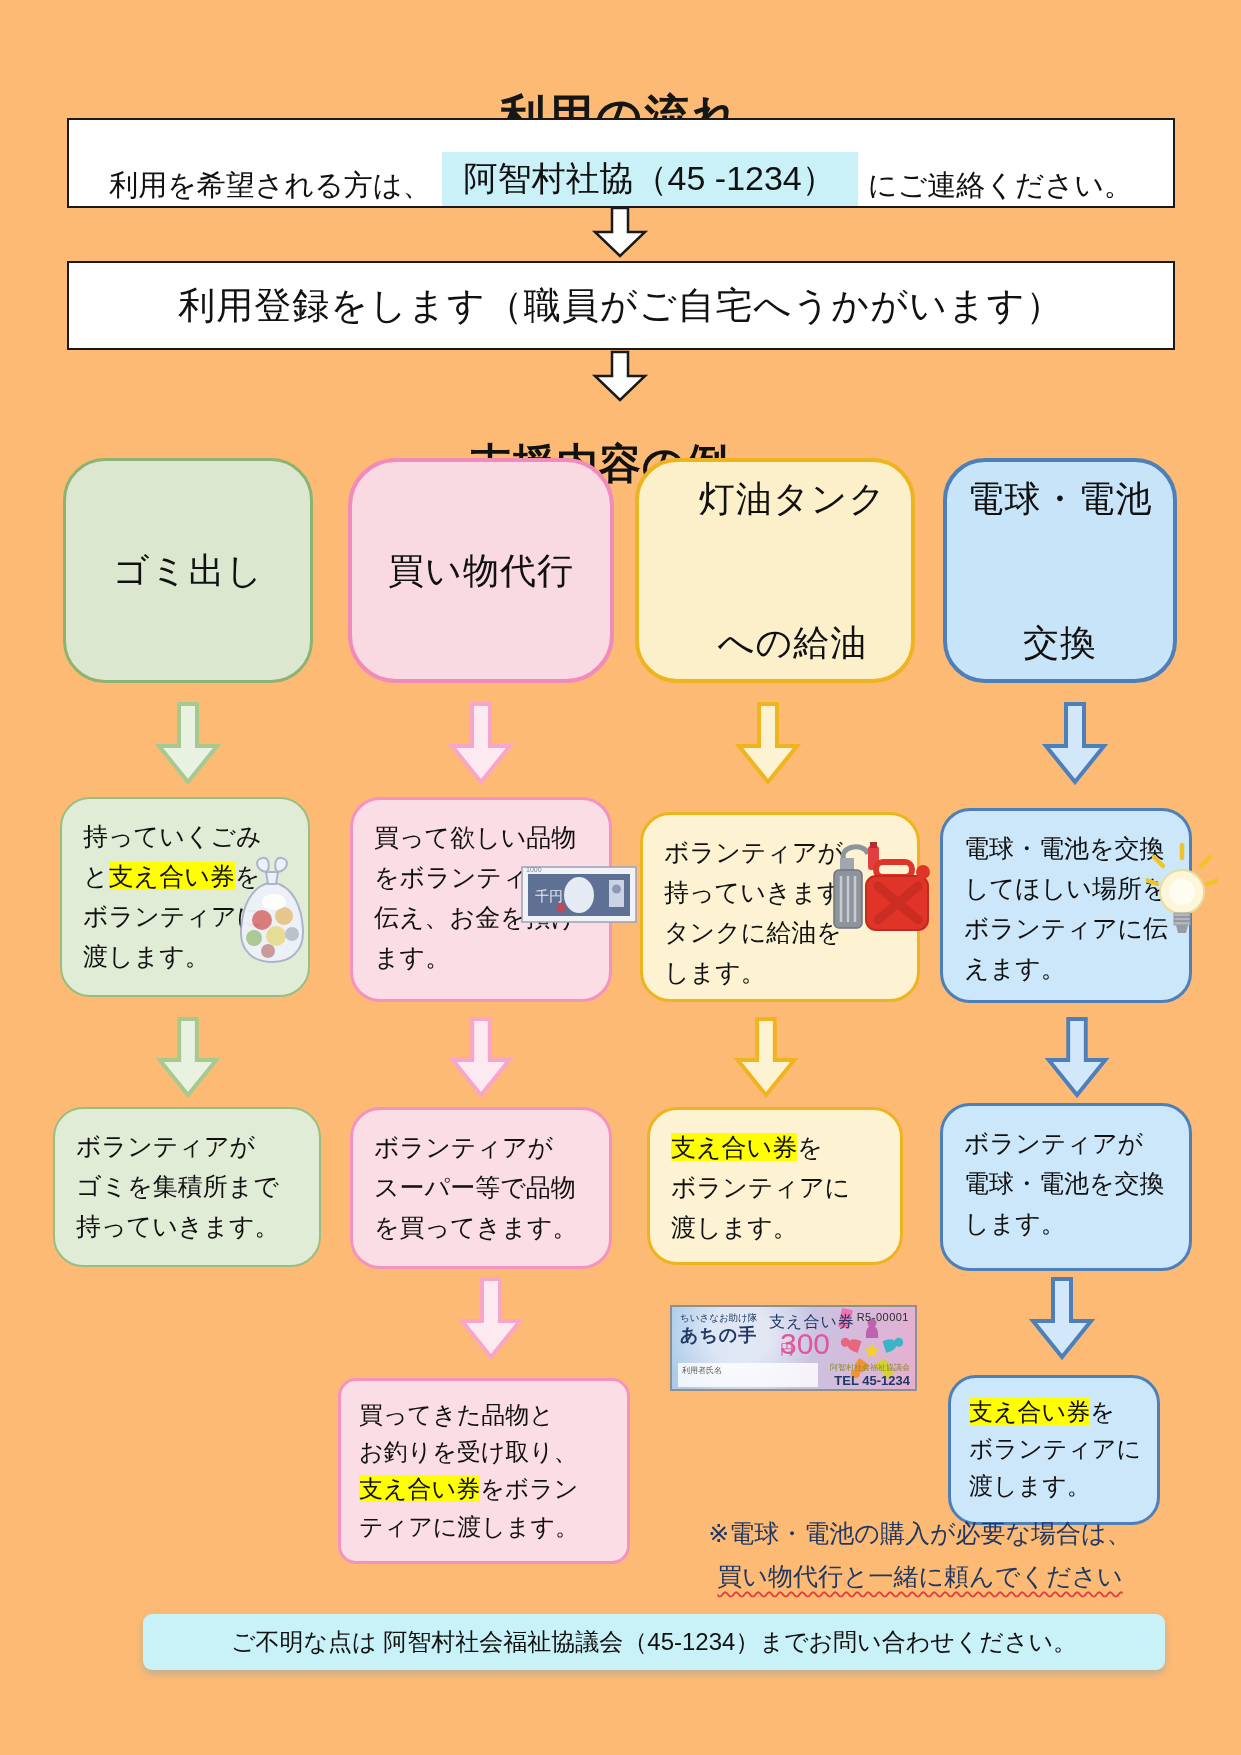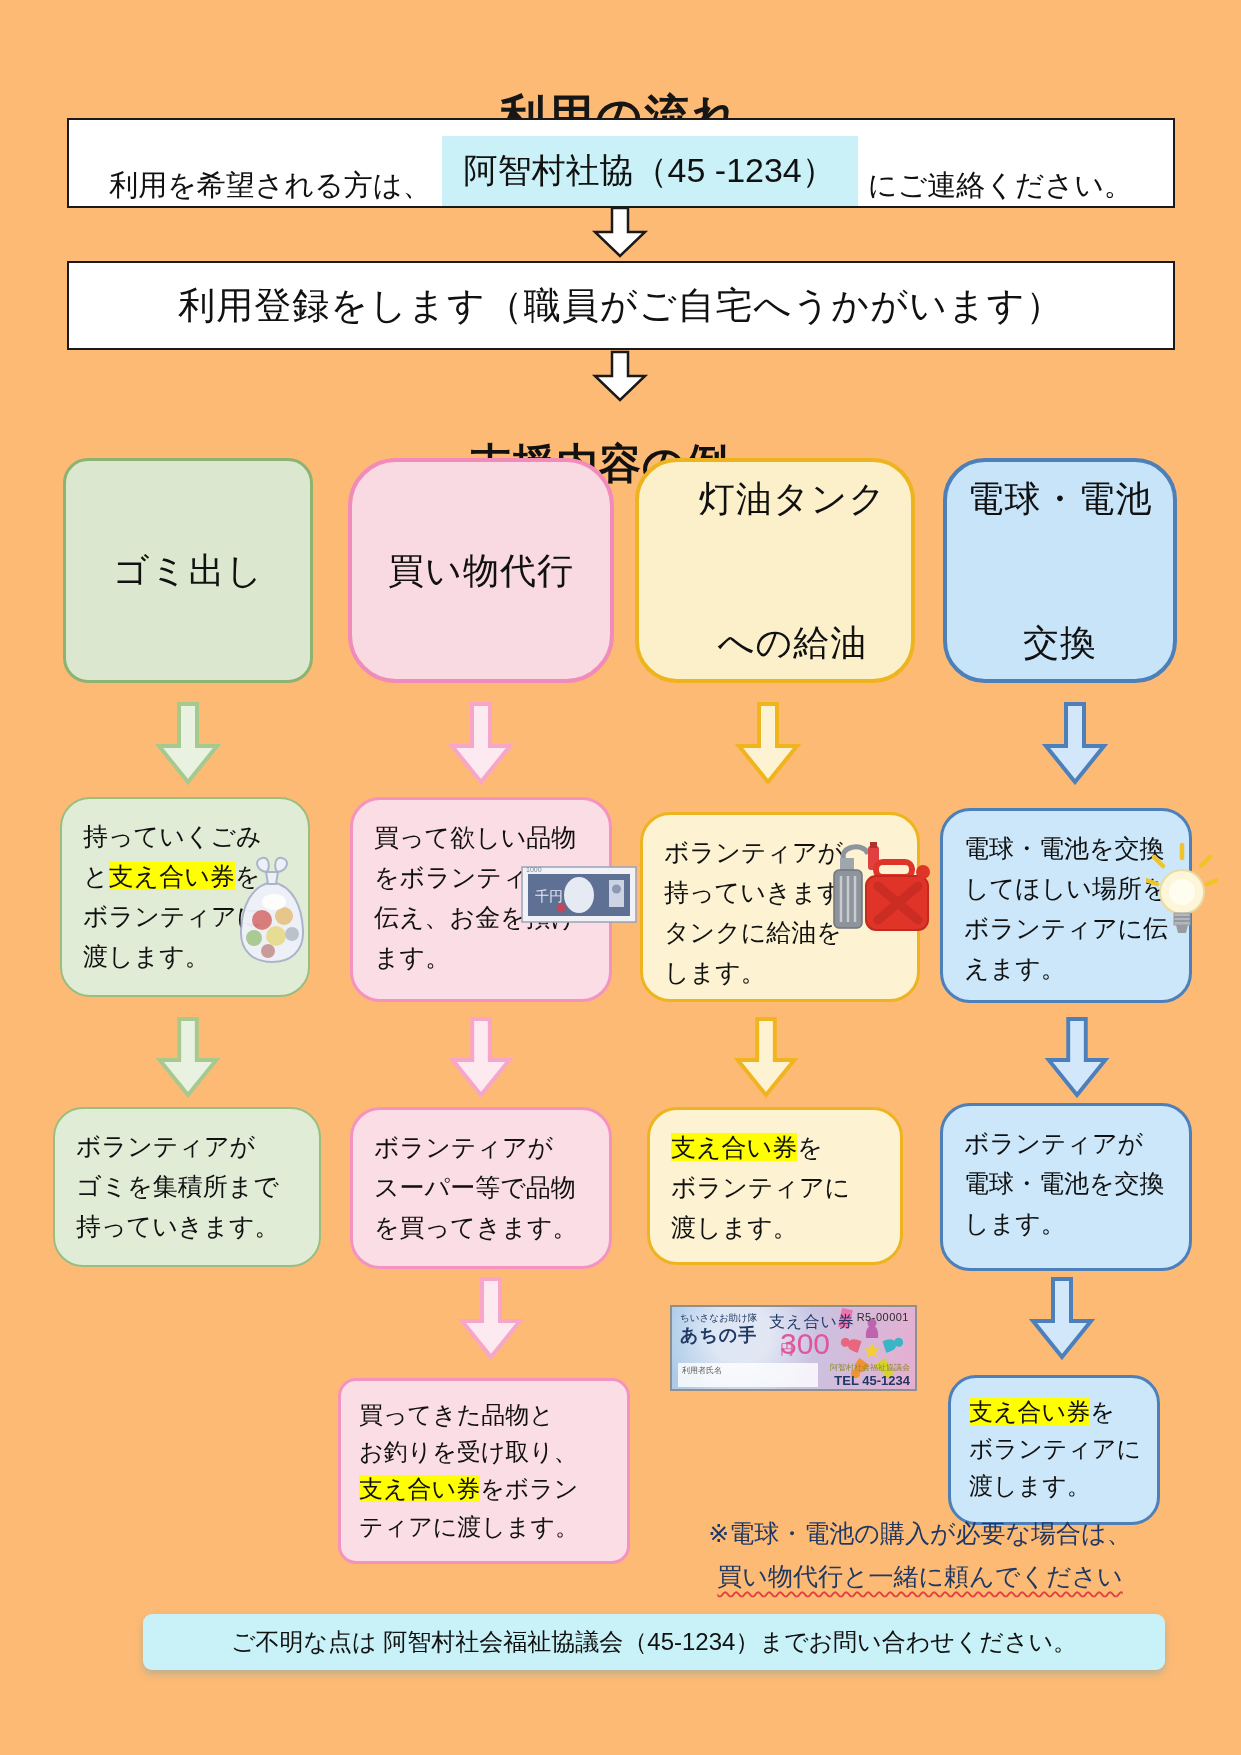--- a/index.html
+++ b/index.html
@@ -2,21 +2,21 @@
 <html><head>
 <meta charset="utf-8">
 <style>
   html,body{margin:0;padding:0;background:#fff;}
   .page{position:relative;width:1241px;height:1755px;background:#fdba74;overflow:hidden;
         font-family:"Liberation Sans","DejaVu Sans",sans-serif;color:#111;}
   .abs{position:absolute;box-sizing:border-box;}
   .title{width:1241px;text-align:center;font-size:46px;letter-spacing:2px;color:#161616;}
   .obox{border:2px solid #1a1a1a;display:flex;align-items:center;justify-content:center;background:#fff;}
   .intro-text{font-size:29px;white-space:nowrap;}
-  .cyan{background:#c9f1f7;font-size:34px;padding:12px 22px;margin:0 10px;display:inline-block;}
+  .cyan{background:#c9f1f7;font-size:34px;padding:4px 22px;margin:0 10px;display:inline-block;}
   .reg-text{font-size:37px;letter-spacing:1px;}
   .heading{font-size:42px;text-align:left;letter-spacing:1px;}
   .rbox{box-sizing:border-box;}
   .cat{border-radius:42px;display:flex;flex-direction:column;align-items:center;justify-content:center;
        text-align:center;font-size:36px;line-height:2.0;letter-spacing:1px;}
   .step{border-radius:30px;font-size:25px;line-height:1.6;padding:17px 8px 8px 21px;}
   .small-step{font-size:24px;line-height:1.55;padding:15px 8px 8px 18px;border-radius:28px;}
   .g-cat{background:#dbe8cf;border:3px solid #8cb371;}
   .g    {background:#e1ecd7;border:2.5px solid #9abd80;}
   .p-cat{background:#f9d9e2;border:4px solid #f18cba;}
@@ -68,21 +68,21 @@
   <div class="abs obox" style="left:67px;top:261px;width:1108px;height:89px;border-width:2.5px;">
     <span class="reg-text">利用登録をします（職員がご自宅へうかがいます）</span>
   </div>
 
   <svg class="abs" style="left:591px;top:350px;" width="58" height="52" viewBox="0 0 58 52">
     <polygon points="21,2 37,2 37,26 54,26 29,50 4,26 21,26" fill="#ffffff" stroke="#1a1a1a" stroke-width="2.5"></polygon>
   </svg>
 
   <h2 class="abs heading" style="left:470px;top:401px;width:300px;">支援内容の例</h2>
 
-  <div class="abs rbox cat g-cat" style="left:63px;top:458px;width:250px;height:225px;border-radius:25px;">
+  <div class="abs rbox cat g-cat" style="left:63px;top:458px;width:250px;height:225px;">
       <span>ゴミ出し</span>
     </div>
   <div class="abs rbox cat p-cat" style="left:348px;top:458px;width:266px;height:225px;border-radius:48px;">
       <span>買い物代行</span>
     </div>
   <div class="abs rbox cat y-cat" style="left:635px;top:458px;width:280px;height:225px;">
       <span>灯油タンク</span>
       <br>
       <span>への給油</span>
     </div>

